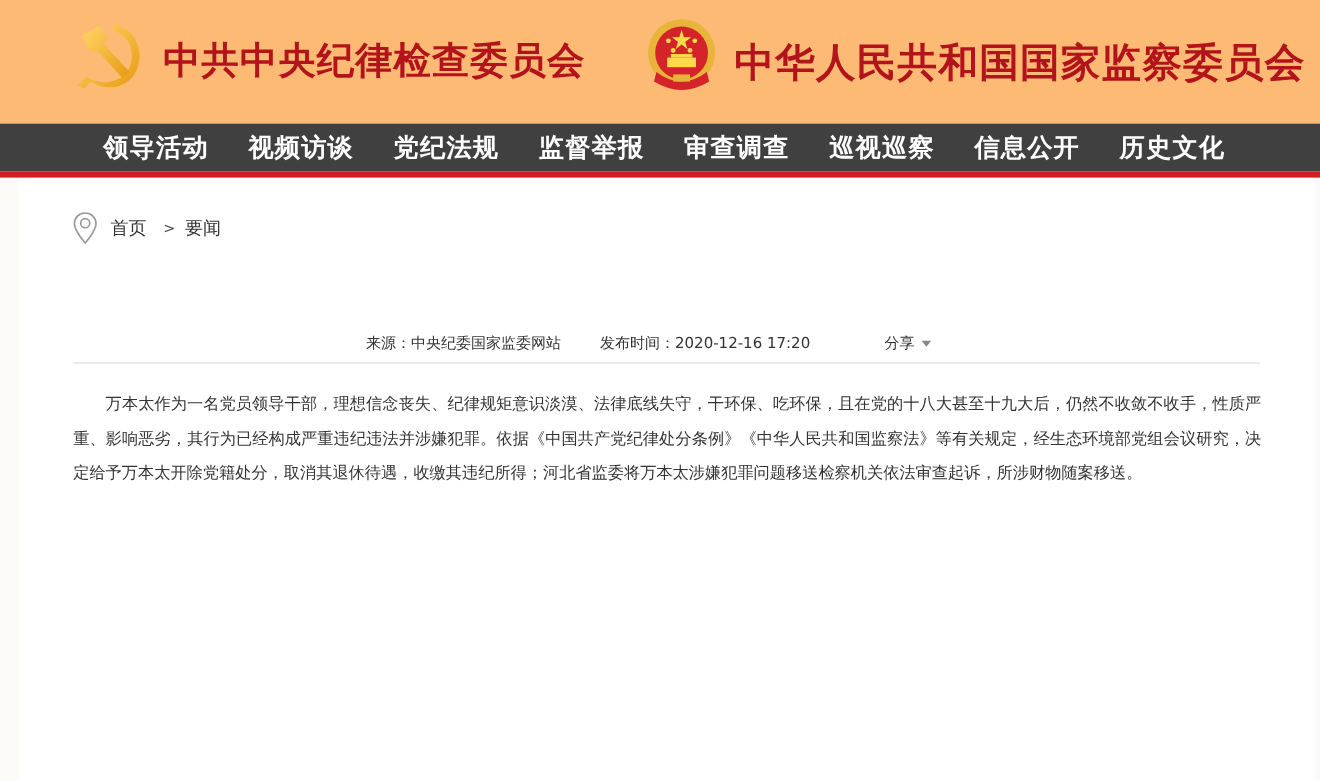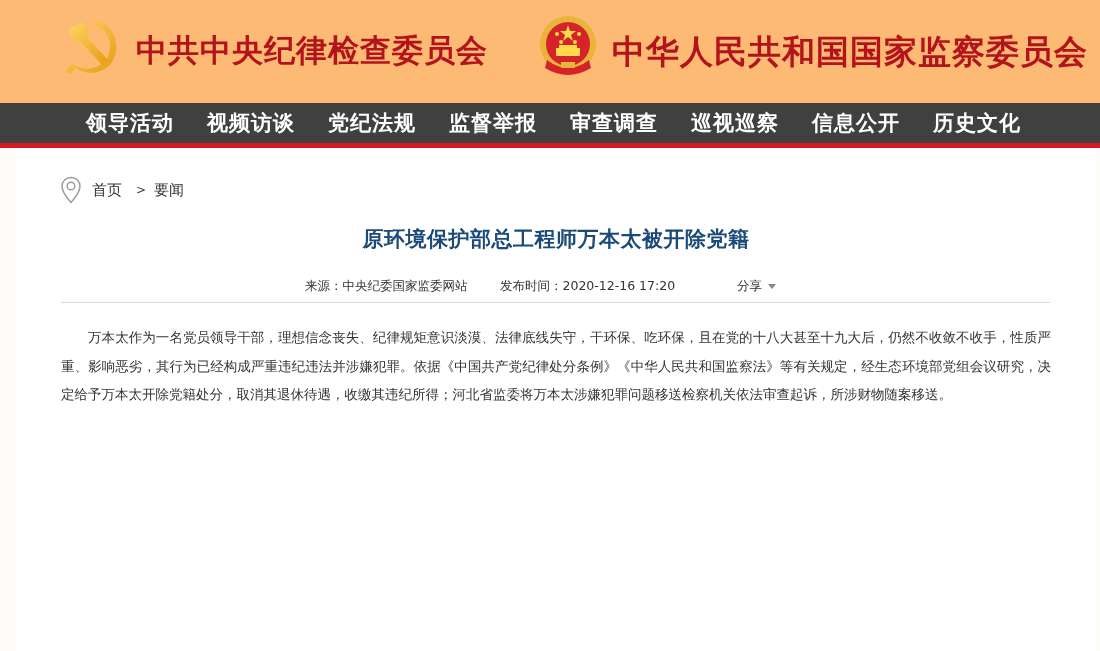--- a/index.html
+++ b/index.html
@@ -143,21 +143,20 @@
   <div class="breadcrumb">
     <svg class="pin" viewBox="0 0 22 28">
       <path d="M11 1.5 C5.8 1.5 2 5.4 2 10.3 C2 16.5 11 26.5 11 26.5 C11 26.5 20 16.5 20 10.3 C20 5.4 16.2 1.5 11 1.5 Z" fill="none" stroke="#999" stroke-width="1.4"></path>
       <circle cx="11" cy="10" r="3.8" fill="none" stroke="#999" stroke-width="1.4"></circle>
     </svg>
     <a>首页</a>
     <span class="sep">&gt;</span>
     <a>要闻</a>
   </div>
 
-  <h1 class="article-title">原环境保护部总工程师万本太被开除党籍</h1>
 
   <div class="meta">
     <span class="source">来源：中央纪委国家监委网站</span>
     <span class="time">发布时间：2020-12-16 17:20</span>
     <span class="share">
       <span>分享</span><span class="caret"></span>
     </span>
   </div>
 
   <div class="divider"></div>

